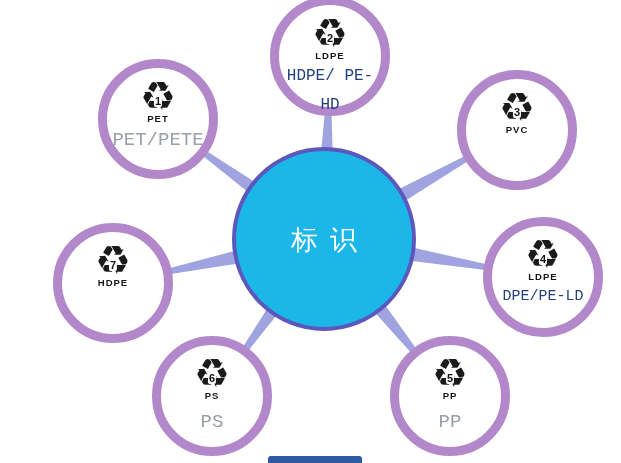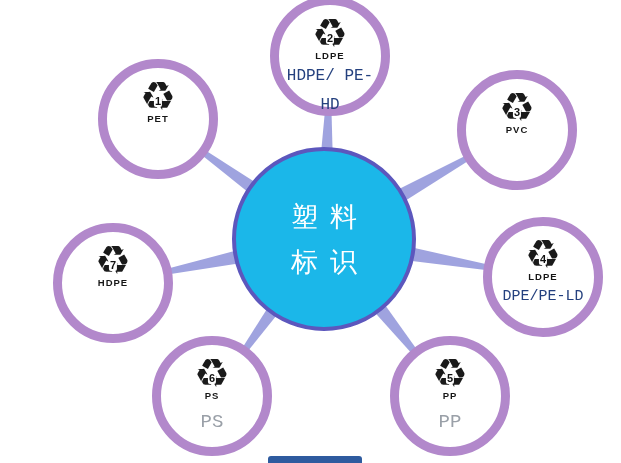--- a/index.html
+++ b/index.html
@@ -108,20 +108,21 @@
       <polygon points="322,228 326,250 113,283"></polygon>
     </g>
   </svg>
 
   <div class="node node-pet label-gray">
     <div class="icon">
       <span class="glyph">♻</span>
       <span class="num">1</span>
       <span class="code">PET</span>
     </div>
+    <div class="label">PET/PETE</div>
   </div>
 
   <div class="node node-hdpe label-blue">
     <div class="icon">
       <span class="glyph">♻</span>
       <span class="num">2</span>
       <span class="code">LDPE</span>
     </div>
     <div class="label">HDPE/ PE-HD</div>
   </div>
@@ -163,19 +164,18 @@
 
   <div class="node node-other label-gray">
     <div class="icon">
       <span class="glyph">♻</span>
       <span class="num">7</span>
       <span class="code">HDPE</span>
     </div>
   </div>
 
   <div class="center-node">
-    <div class="center-line">塑料</div>
     <div class="center-line">标识</div>
   </div>
 
   <div class="bottom-bar"></div>
 
 </div>
 
 </body></html>

